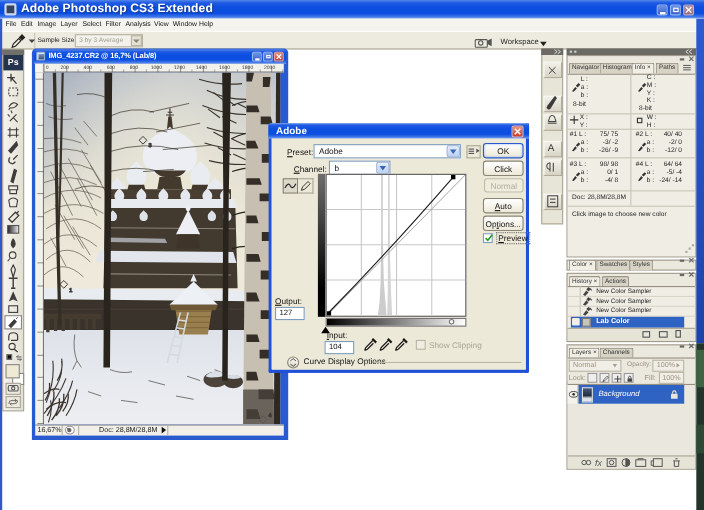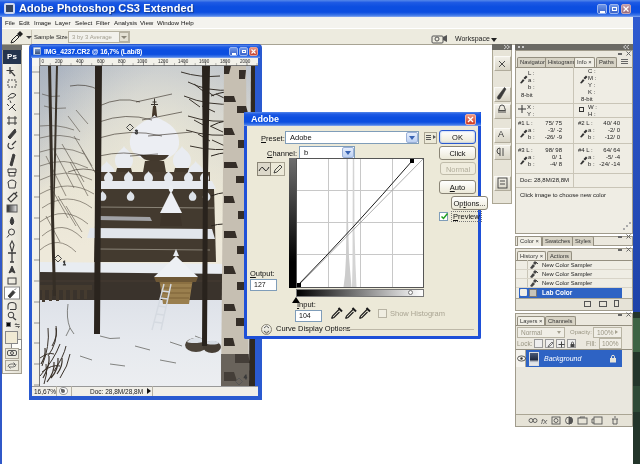--- a/index.html
+++ b/index.html
@@ -393,34 +393,34 @@
  <g fill="none" stroke="#1a1a1a" stroke-width="1.1">
   <path d="M1.5 12.5 L2.5 10 L8 4.5 M8 4.5 L9.5 3 M1.5 12.5 L4 11.5 L9.5 6"></path>
   <path d="M8.5 2 L12 5.5" stroke-width="2"></path>
   <path d="M15.5 12.5 L16.5 10 L22 4.5 M22 4.5 L23.5 3 M15.5 12.5 L18 11.5 L23.5 6"></path>
   <path d="M22.5 2 L26 5.5" stroke-width="2"></path>
   <path d="M29.5 12.5 L30.5 10 L36 4.5 M36 4.5 L37.5 3 M29.5 12.5 L32 11.5 L37.5 6"></path>
   <path d="M36.5 2 L40 5.5" stroke-width="2"></path>
  </g>
 </svg>
 <div style="left:378px;top:309px;width:9px;height:9px;background:#f0eee2;border:1px solid #b8b4a4;"></div>
-<div style="left:390px;top:309px;font-size:7.5px;color:#aaa593;">Show Histogram</div>
+<div style="left:390px;top:309px;font-size:7.5px;color:#aaa593;">Show Clipping</div>
 
 <div style="left:261px;top:324px;width:11px;height:11px;border-radius:50%;background:linear-gradient(#fdfdf8,#d8d4c4);border:1px solid #8a8576;"></div>
 <svg width="9" height="9" style="left:262px;top:325px;">
       <path d="M2 3 L4.5 1 L7 3 M2 6 L4.5 8 L7 6" stroke="#444" stroke-width="0.9" fill="none"></path>
     </svg>
 <div style="left:276px;top:324px;font-size:7.5px;color:#111;">Curve Display Options</div>
 <div style="left:340px;top:329px;width:134px;height:1px;background:#bdb8a8;"></div>
 
 <div style="left:439px;top:130px;width:37px;height:14px;border-radius:3px;border:1px solid #2a5ad0;background:linear-gradient(#fff,#ece9d8);box-shadow:0 0 2px #7aa0e8 inset;font-size:7.5px;color:#111;text-align:center;padding-top:2px;">OK</div>
 <div style="left:439px;top:146px;width:37px;height:14px;border-radius:3px;border:1px solid #8a8576;background:linear-gradient(#fff,#ece9d8);font-size:7.5px;color:#111;text-align:center;padding-top:2px;">Click</div>
 <div style="left:440px;top:162px;width:36px;height:13px;border-radius:3px;border:1px solid #c0bcaa;background:#efecdd;font-size:7.5px;color:#b2ae9c;text-align:center;padding-top:2px;">Normal</div>
 <div style="left:439px;top:180px;width:37px;height:14px;border-radius:3px;border:1px solid #8a8576;background:linear-gradient(#fff,#ece9d8);font-size:7.5px;color:#111;text-align:center;padding-top:2px;"><u>A</u>uto</div>
-<div style="left:439px;top:196px;width:37px;height:14px;border-radius:3px;border:1px solid #8a8576;background:linear-gradient(#fff,#ece9d8);font-size:7.5px;color:#111;text-align:center;padding-top:2px;margin-left:12px;">Op<u>t</u>ions...</div>
+<div style="left:439px;top:196px;width:37px;height:14px;border-radius:3px;border:1px solid #8a8576;background:linear-gradient(#fff,#ece9d8);font-size:7.5px;color:#111;text-align:center;padding-top:2px;">Op<u>t</u>ions...</div>
 <div style="left:439px;top:212px;width:9px;height:9px;background:#fff;border:1px solid #7f9db9;"></div>
 <svg width="9" height="9" style="left:440px;top:212px;">
       <path d="M1.5 4.5 L3.5 6.5 L7.5 1.5" stroke="#21a121" stroke-width="1.5" fill="none"></path>
     </svg>
 <div style="left:451px;top:211px;font-size:7.5px;color:#111;border:1px dotted #777;padding:0 1px;"><u>P</u>review</div>
 
 <div style="left:492px;top:44px;width:20px;height:160px;background:#e7e4d8;border:1px solid #aba693;"></div>
 <div style="left:492px;top:44px;width:20px;height:6px;background:#6b6a64;"></div>
 <svg width="8" height="6" style="left:503px;top:44px;">
       <path d="M1 1 L3.5 3 L1 5 M4 1 L6.5 3 L4 5" stroke="#ddd" stroke-width="0.9" fill="none"></path>

